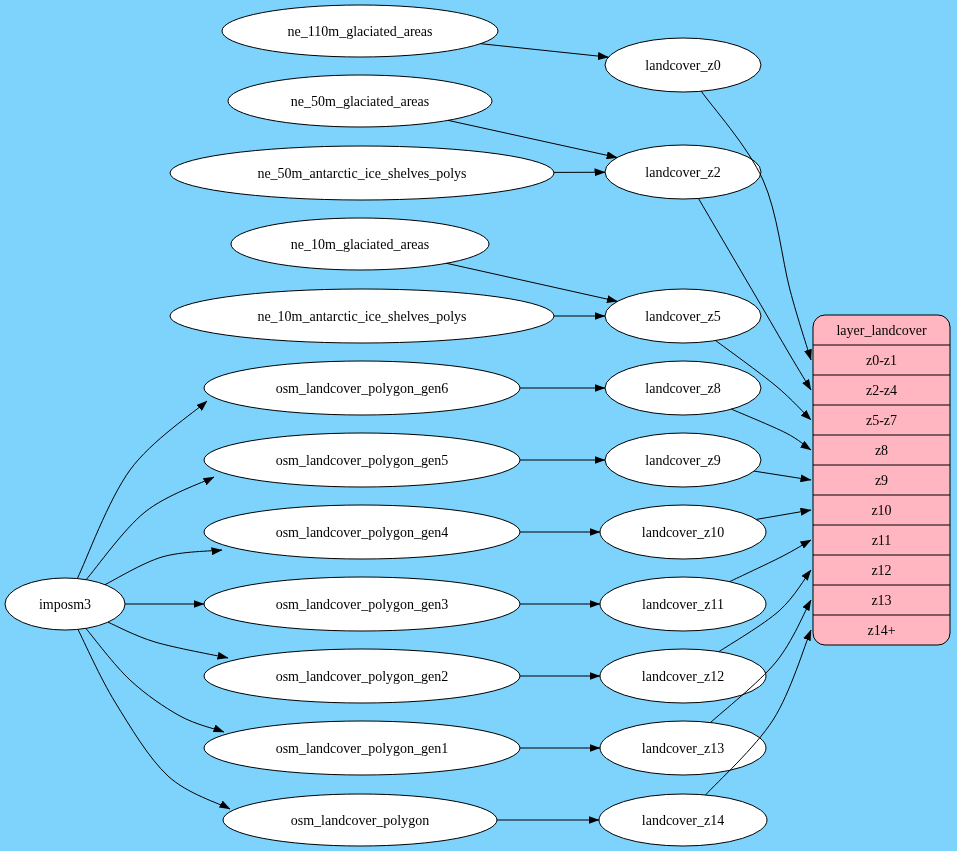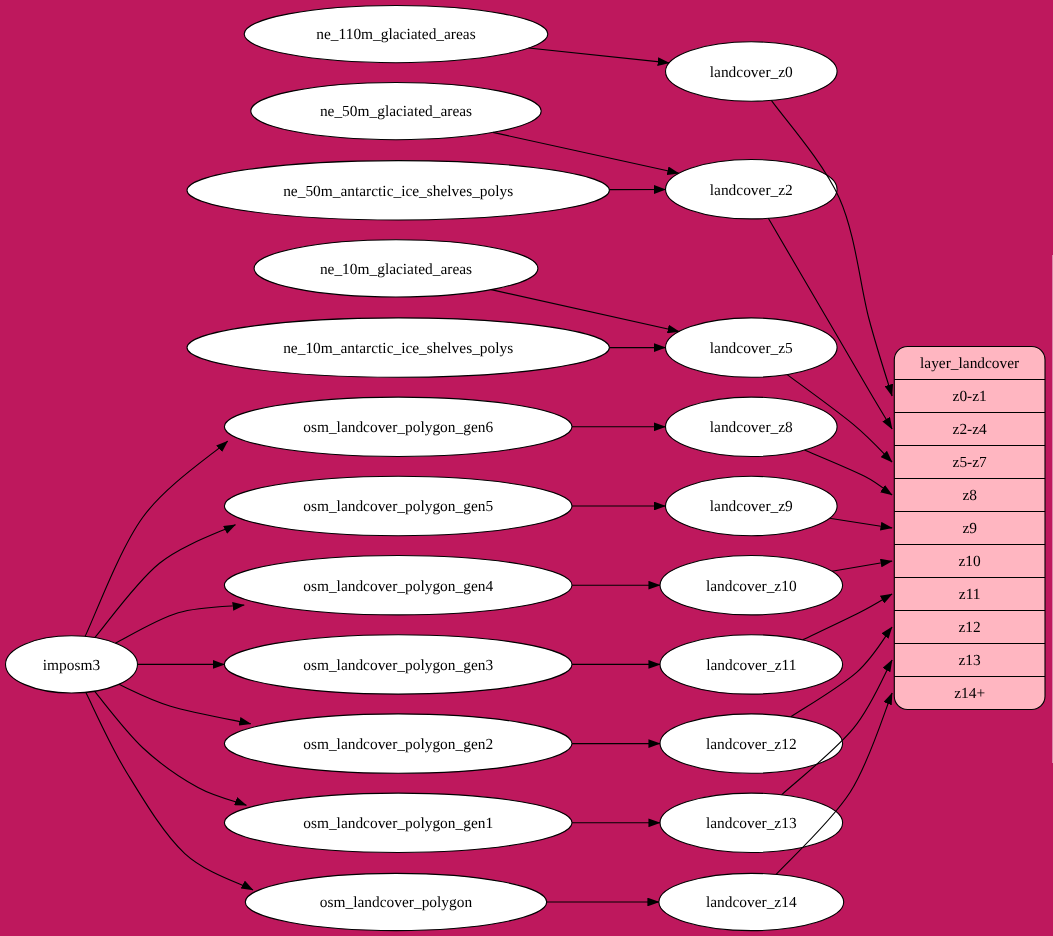--- a/index.html
+++ b/index.html
@@ -1,20 +1,20 @@
 <!DOCTYPE html>
 <html><head>
 <meta charset="utf-8">
 <style>
   html, body { margin: 0; padding: 0; background: #ffffff; }
   .diagram-wrap {
     position: relative;
     width: 957px;
     height: 851px;
-    background: #be185d;
+    background: #7dd3fc;
     overflow: hidden;
   }
   svg { display: block; }
   text {
     font-family: "Liberation Serif", "DejaVu Serif", serif;
     fill: #000000;
   }
 </style>
 </head>
 <body>

